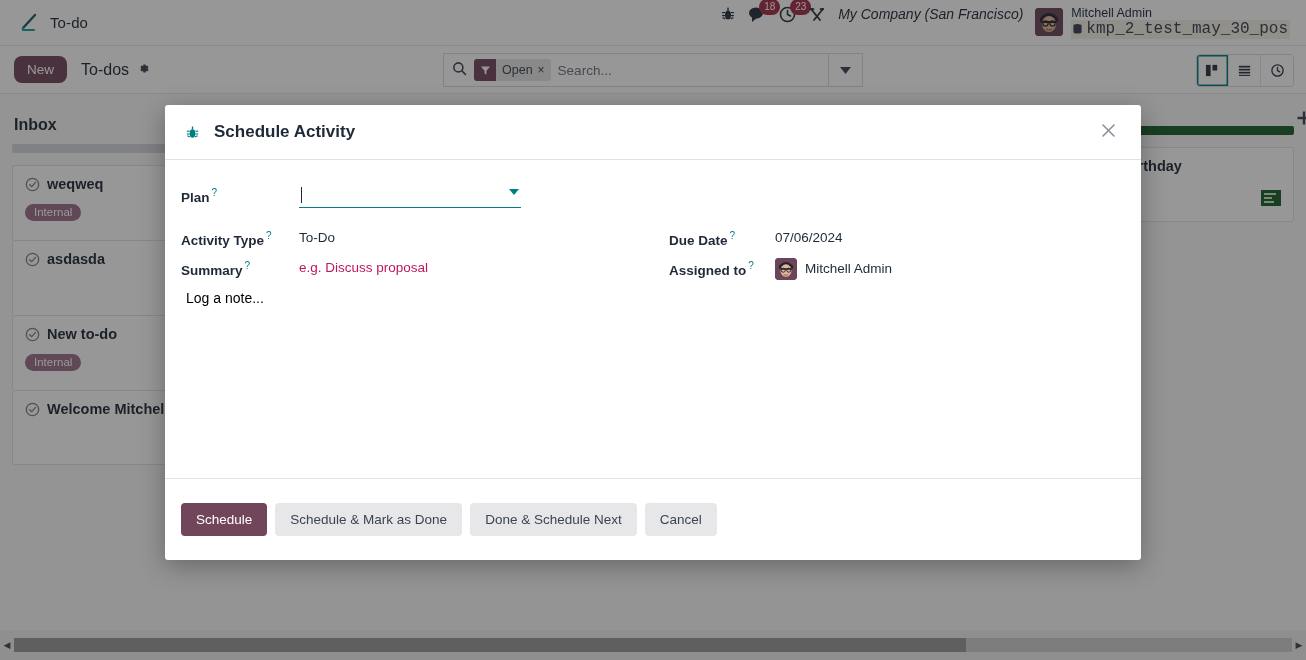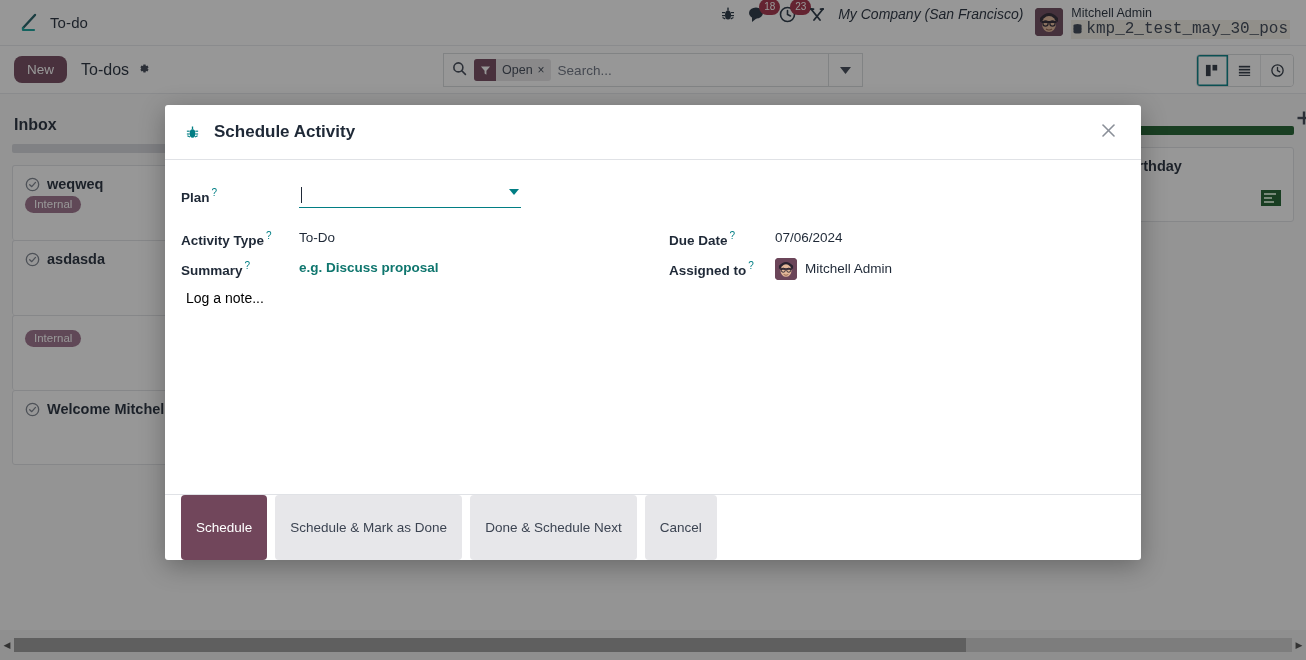--- a/index.html
+++ b/index.html
@@ -163,21 +163,21 @@
   }
   .kcard:first-of-type { border-top: 1px solid #e0e2e6; }
   .kcard-last { border-bottom: 1px solid #e0e2e6; }
   .kcard-title {
     display: flex; align-items: center; gap: 7px;
     font-size: 14.5px; font-weight: 700; color: #1f2937;
     white-space: nowrap;
   }
   .check-ico { color: #7a818c; display: flex; }
   .tag {
-    display: inline-block; margin-top: 4px;
+    display: inline-block; margin-top: 12px;
     background: #9c6f8a; color: #ffffff;
     font-size: 11.5px; border-radius: 10px;
     padding: 2px 9px 3px 9px;
   }
   .kcard-footer {
     display: flex; justify-content: flex-end; margin-top: 16px;
   }
   .bars-ico { display: flex; }
 
   .kcol-right { width: 300px; padding: 0 8px; position: relative; }
@@ -244,21 +244,21 @@
     padding-top: 9px; white-space: nowrap;
   }
   .qmark {
     color: #017e84; font-size: 10px;
     vertical-align: super; margin-left: 2px; font-weight: 400;
   }
   .fval {
     font-size: 13.5px; color: #1f2937;
     padding-top: 9px; min-height: 30px;
   }
-  .fval.ph { color: #0f766e; font-weight: bold; }
+  .fval.ph { color: #be185d; }
   .fval.avatarrow { display: flex; align-items: center; gap: 8px; padding-top: 6px; }
   .small-avatar {
     width: 22px; height: 22px; border-radius: 4px;
     display: block; overflow: hidden; background: #6e4a5e;
   }
 
   .plan-field {
     position: relative;
     border-bottom: 1.5px solid #017e84;
     height: 26px; width: 222px;
@@ -278,22 +278,22 @@
     animation: blink 1.1s steps(1) infinite;
   }
   @keyframes blink { 0%,49%{opacity:1} 50%,100%{opacity:1} }
 
   .lognote {
     margin-top: 10px; margin-left: 5px;
     font-size: 14px; color: #000000;
   }
 
   .modal-footer {
-    height: 66px; border-top: 1px solid #e0e2e6;
-    display: flex; gap: 8px;
+    height: 82px; border-top: 1px solid #e0e2e6;
+    display: flex; align-items: center; gap: 8px;
     padding: 0 16px;
     margin-top: 8px;
   }
   .fbtn {
     font-size: 13.5px; border-radius: 4px;
     padding: 8px 14px; cursor: pointer;
     border: 1px solid transparent;
     background: #e7e7ea; color: #3c4452;
     font-family: "Liberation Sans", sans-serif;
     white-space: nowrap;
@@ -469,20 +469,29 @@
           <span class="check-ico">
             <svg width="15" height="15" viewBox="0 0 16 16" fill="none" stroke="#7a818c" stroke-width="1.4">
               <circle cx="8" cy="8" r="6.6"></circle>
                 <path d="M5 8.2 L7.2 10.3 L11.2 5.8" stroke-linecap="round" stroke-linejoin="round"></path>
             </svg>
           </span>
           <span>asdasda</span>
         </div>
       </div>
       <div class="kcard">
+        <div class="kcard-title">
+          <span class="check-ico">
+            <svg width="15" height="15" viewBox="0 0 16 16" fill="none" stroke="#7a818c" stroke-width="1.4">
+              <circle cx="8" cy="8" r="6.6"></circle>
+                <path d="M5 8.2 L7.2 10.3 L11.2 5.8" stroke-linecap="round" stroke-linejoin="round"></path>
+            </svg>
+          </span>
+          <span>New to-do</span>
+        </div>
         <span class="tag">Internal</span>
       </div>
       <div class="kcard kcard-last">
         <div class="kcard-title">
           <span class="check-ico">
             <svg width="15" height="15" viewBox="0 0 16 16" fill="none" stroke="#7a818c" stroke-width="1.4">
               <circle cx="8" cy="8" r="6.6"></circle>
                 <path d="M5 8.2 L7.2 10.3 L11.2 5.8" stroke-linecap="round" stroke-linejoin="round"></path>
             </svg>
           </span>

